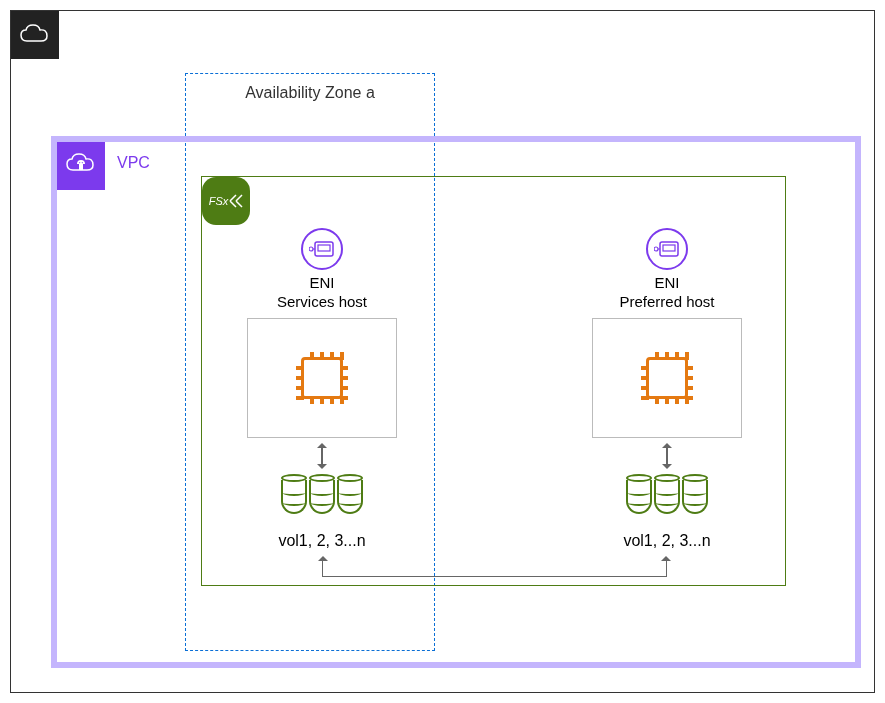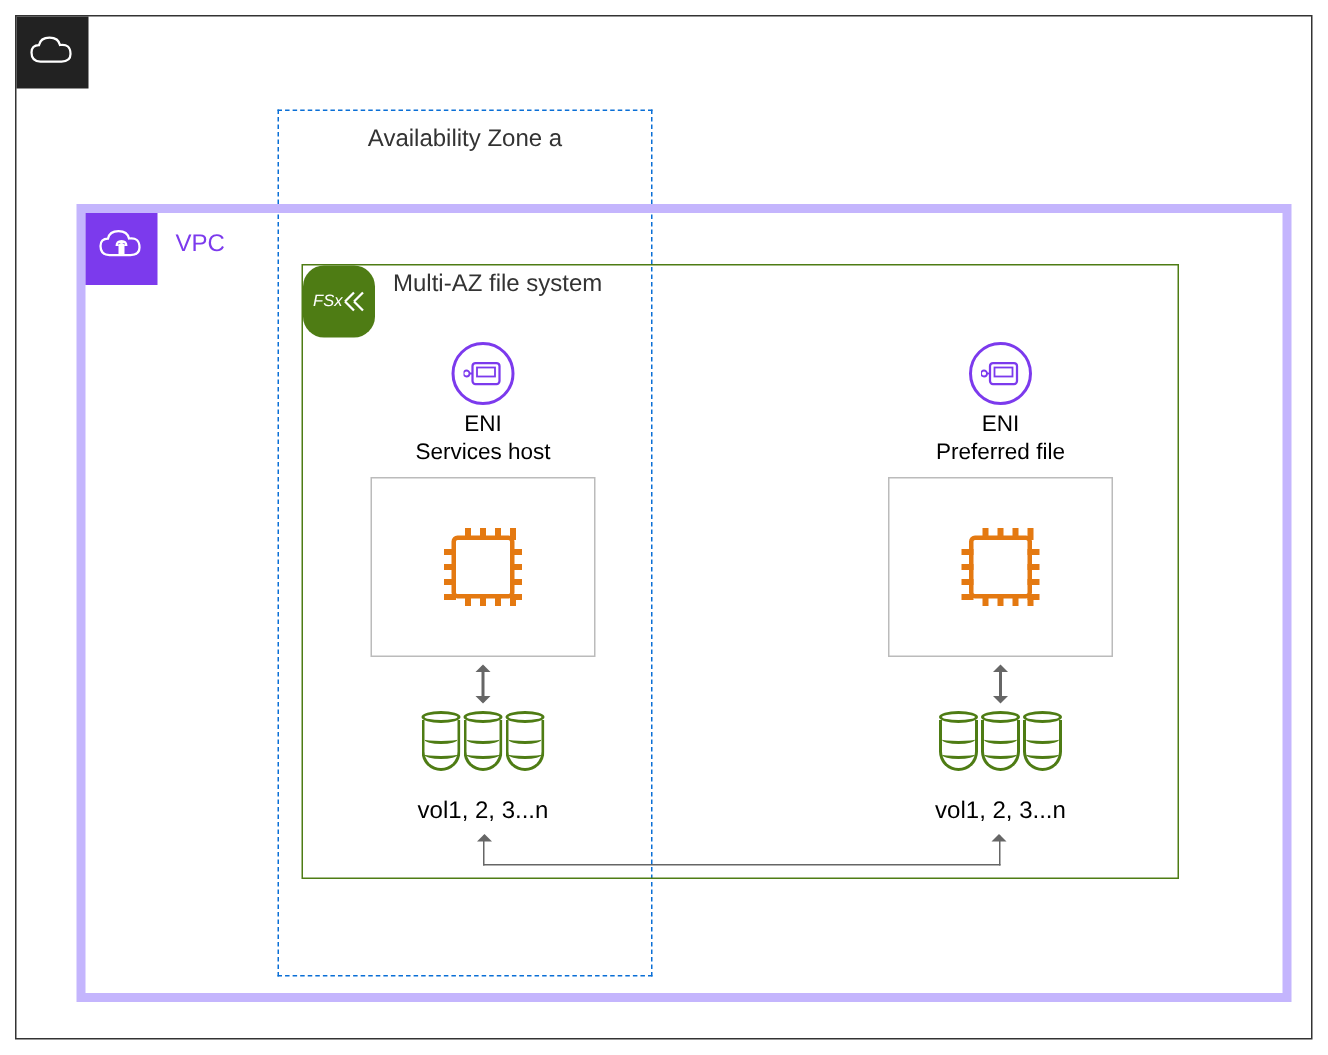--- a/index.html
+++ b/index.html
@@ -188,21 +188,20 @@
     <div class="vpc-label">VPC</div>
   </div>
 
   <div class="fsx">
     <div class="fsx-icon-box">
       <span>FSx</span>
       <svg width="14" height="14" viewBox="0 0 14 14" style="margin-left:1px">
         <path d="M1 7 L7 1 M1 7 L7 13 M7 7 L13 1 M7 7 L13 13" stroke="#fff" stroke-width="1.5" fill="none"></path>
       </svg>
     </div>
-    <div class="fsx-label">Multi-AZ file system</div>
 
     <div class="host-group host-a">
       <div class="eni-icon">
         <svg width="26" height="18" viewBox="0 0 26 18">
           <rect x="6" y="2" width="18" height="14" rx="2" fill="none" stroke="#7c3aed" stroke-width="1.5"></rect>
           <rect x="9" y="5" width="12" height="6" fill="none" stroke="#7c3aed" stroke-width="1.2"></rect>
           <circle cx="2" cy="9" r="2" fill="none" stroke="#7c3aed" stroke-width="1.2"></circle>
           <line x1="4" y1="9" x2="6" y2="9" stroke="#7c3aed" stroke-width="1.2"></line>
         </svg>
       </div>
@@ -241,21 +240,21 @@
     <div class="host-group host-b">
       <div class="eni-icon">
         <svg width="26" height="18" viewBox="0 0 26 18">
           <rect x="6" y="2" width="18" height="14" rx="2" fill="none" stroke="#7c3aed" stroke-width="1.5"></rect>
           <rect x="9" y="5" width="12" height="6" fill="none" stroke="#7c3aed" stroke-width="1.2"></rect>
           <circle cx="2" cy="9" r="2" fill="none" stroke="#7c3aed" stroke-width="1.2"></circle>
           <line x1="4" y1="9" x2="6" y2="9" stroke="#7c3aed" stroke-width="1.2"></line>
         </svg>
       </div>
       <div class="eni-label">ENI</div>
-      <div class="host-label">Preferred file</div>
+      <div class="host-label">Preferred host</div>
       <div class="host-box">
         <div class="chip"><span></span></div>
       </div>
       <div class="arrow-down"></div>
       <div class="vols">
         <div class="db">
             <div class="db-top"></div>
             <div class="db-body">
               <div class="db-line1"></div>
               <div class="db-line2"></div>

